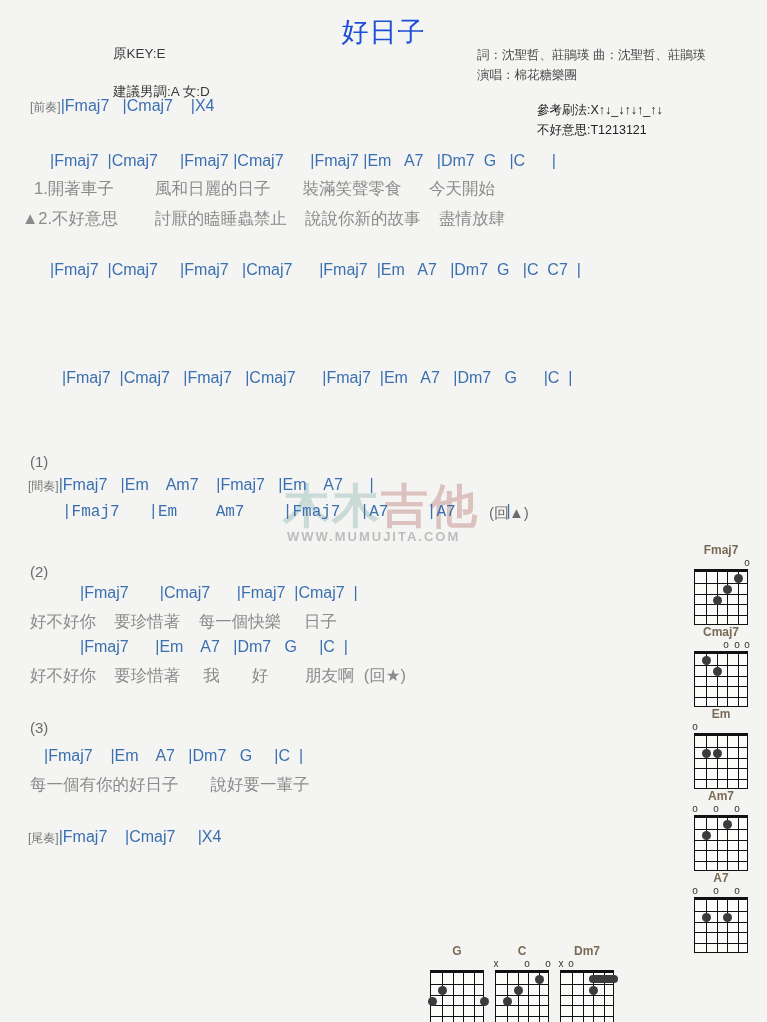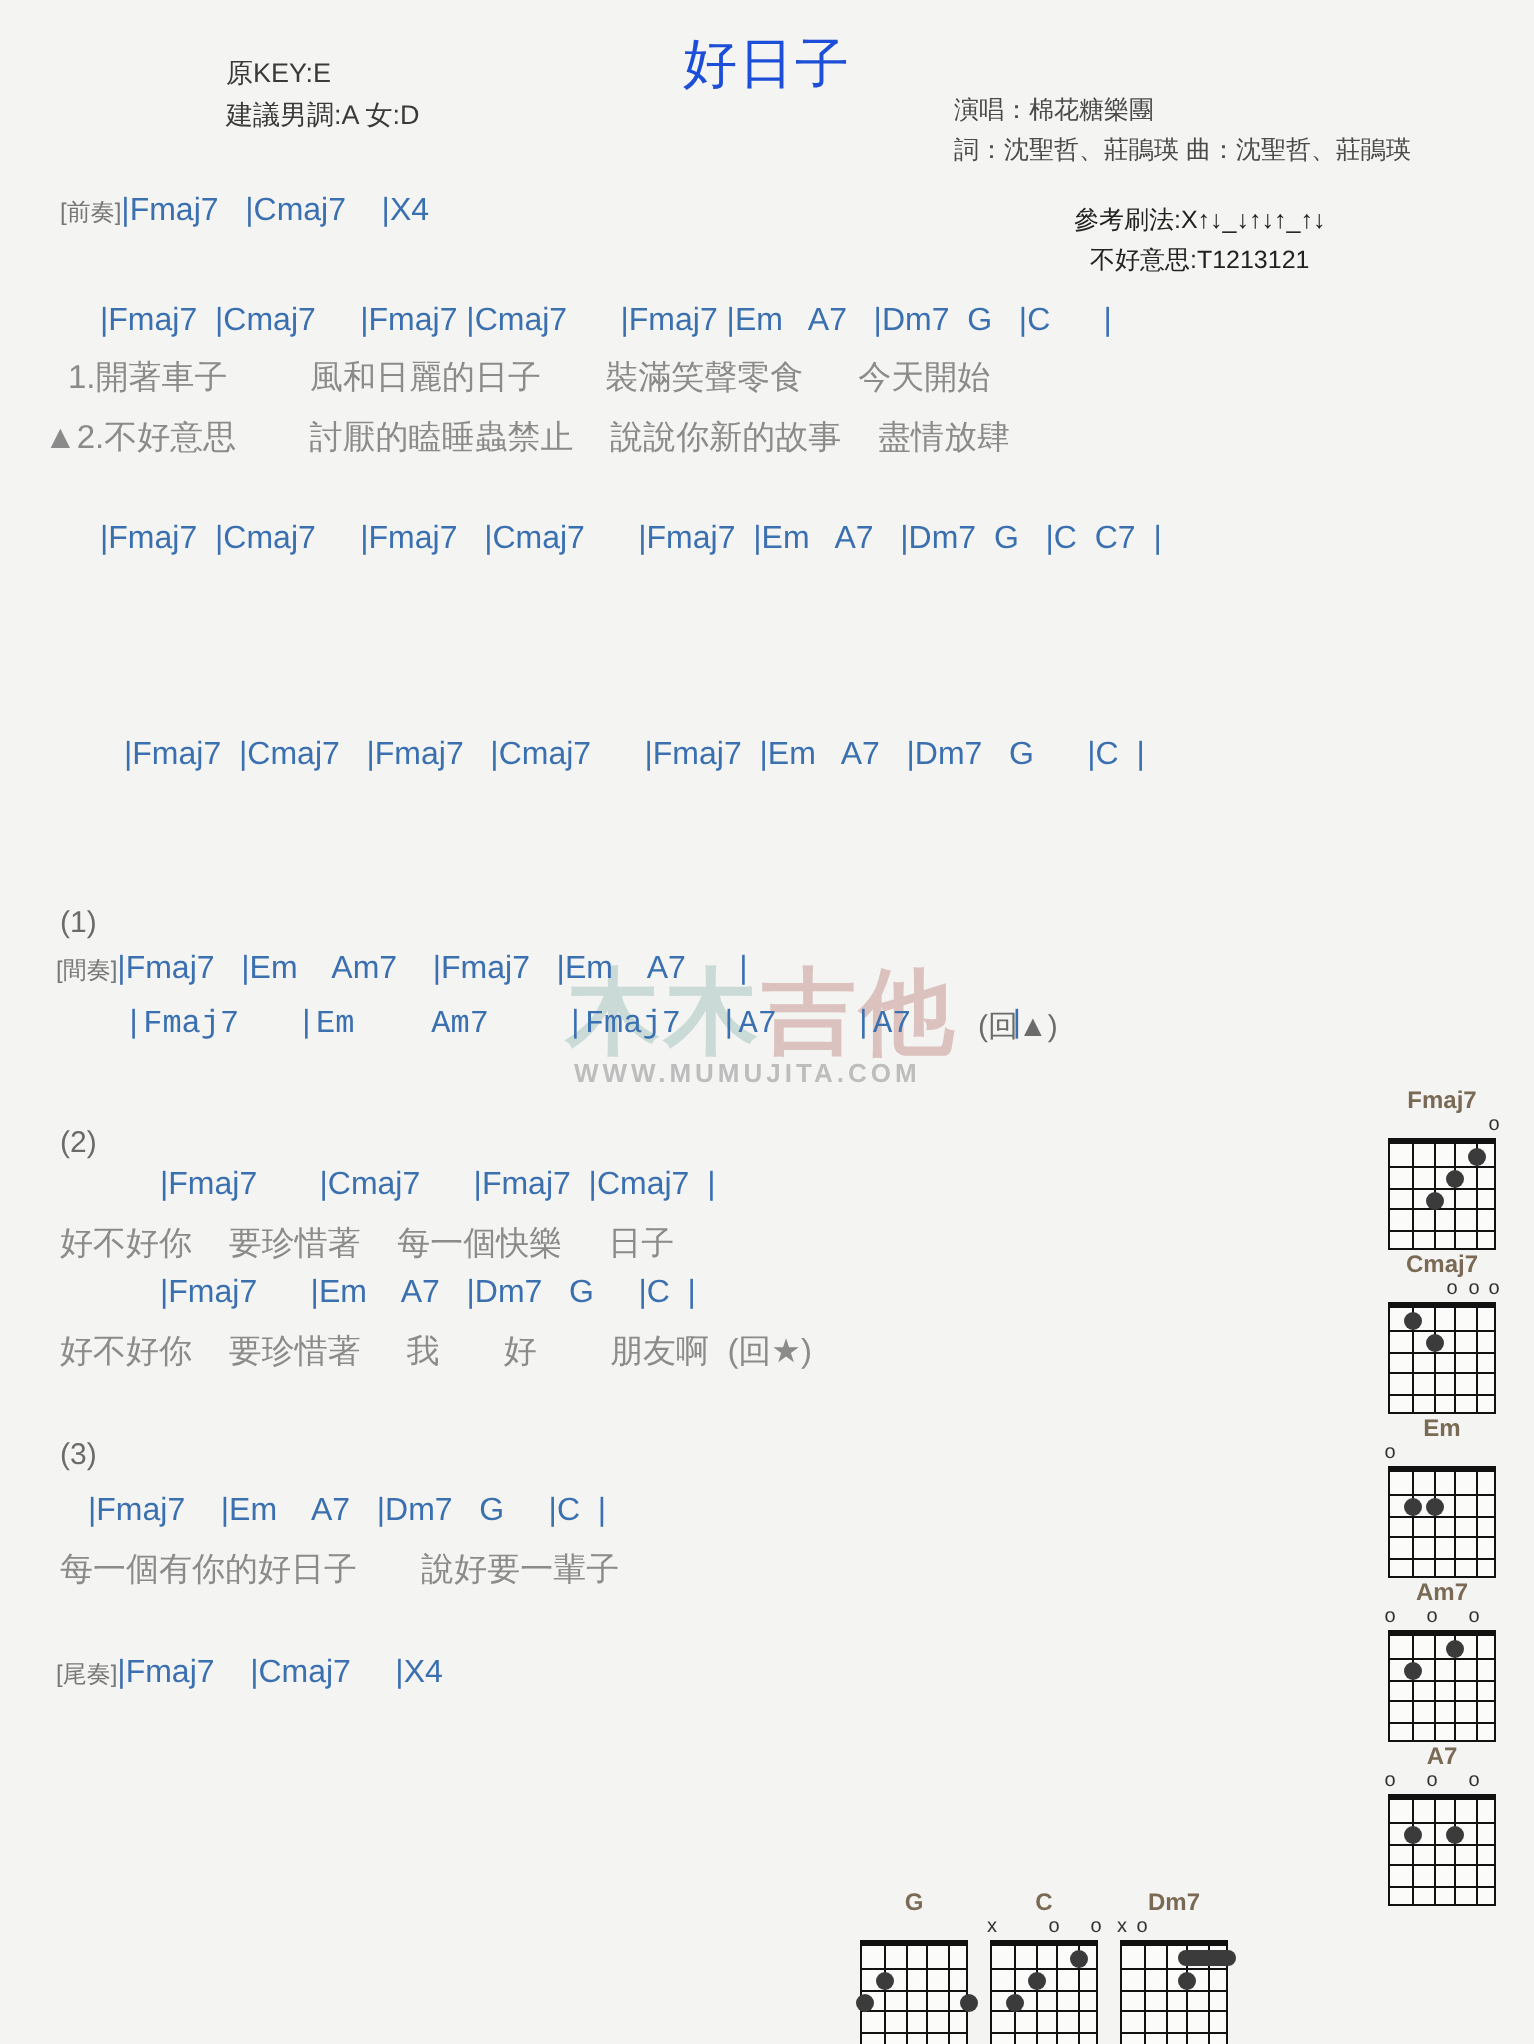--- a/index.html
+++ b/index.html
@@ -11,25 +11,25 @@
     color:#555;
   }
   .sheet{position:absolute;left:0;top:0;width:767px;height:1022px;}
 
   
   .title{
     position:absolute;left:0;top:14px;width:767px;text-align:center;
     font-size:27px;color:#1d4ed8;letter-spacing:1px;
   }
   .keyinfo{position:absolute;left:113px;top:26px;font-size:13.5px;color:#3a3a3a;line-height:21px;}
-  .keyinfo div{white-space:nowrap;}
+  .keyinfo div{white-space:nowrap;margin-top:17px;}
   .credits{position:absolute;left:477px;top:45px;font-size:12.5px;color:#4a4a4a;line-height:20px;}
   .credits div{white-space:nowrap;}
   .strum{position:absolute;left:537px;top:100px;font-size:12.5px;color:#222;line-height:20px;}
-  .strum div{white-space:nowrap;text-align:center;}
+  .strum div{white-space:nowrap;}
 
   
   .row{position:absolute;white-space:pre;font-size:16px;}
   .chordline{color:#3a6fb0;letter-spacing:0px;}
   .lyricline{color:#8b8b8b;font-size:16.5px;}
   .sectag{color:#6b6b6b;font-size:15px;}
   .seclabel{color:#777;font-size:12px;}
 
   
   .wm{position:absolute;left:283px;top:481px;width:240px;height:62px;
@@ -60,22 +60,22 @@
 <div class="sheet">
 
   <div class="title">好日子</div>
 
   <div class="keyinfo">
     <div>原KEY:E</div>
     <div>建議男調:A 女:D</div>
   </div>
 
   <div class="credits">
+    <div>詞：沈聖哲、莊鵑瑛  曲：沈聖哲、莊鵑瑛</div>
     <div>演唱：棉花糖樂團</div>
-    <div>詞：沈聖哲、莊鵑瑛  曲：沈聖哲、莊鵑瑛</div>
   </div>
 
   <div class="strum">
     <div>參考刷法:X↑↓_↓↑↓↑_↑↓</div>
     <div>不好意思:T1213121</div>
   </div>
 
   <div class="row" style="left:30px;top:97px;"><span class="seclabel">[前奏]</span><span class="chordline">|Fmaj7   |Cmaj7    |X4</span></div>
 
   <div class="row chordline" style="left:50px;top:152px;">|Fmaj7  |Cmaj7     |Fmaj7 |Cmaj7      |Fmaj7 |Em   A7   |Dm7  G   |C      |</div>

